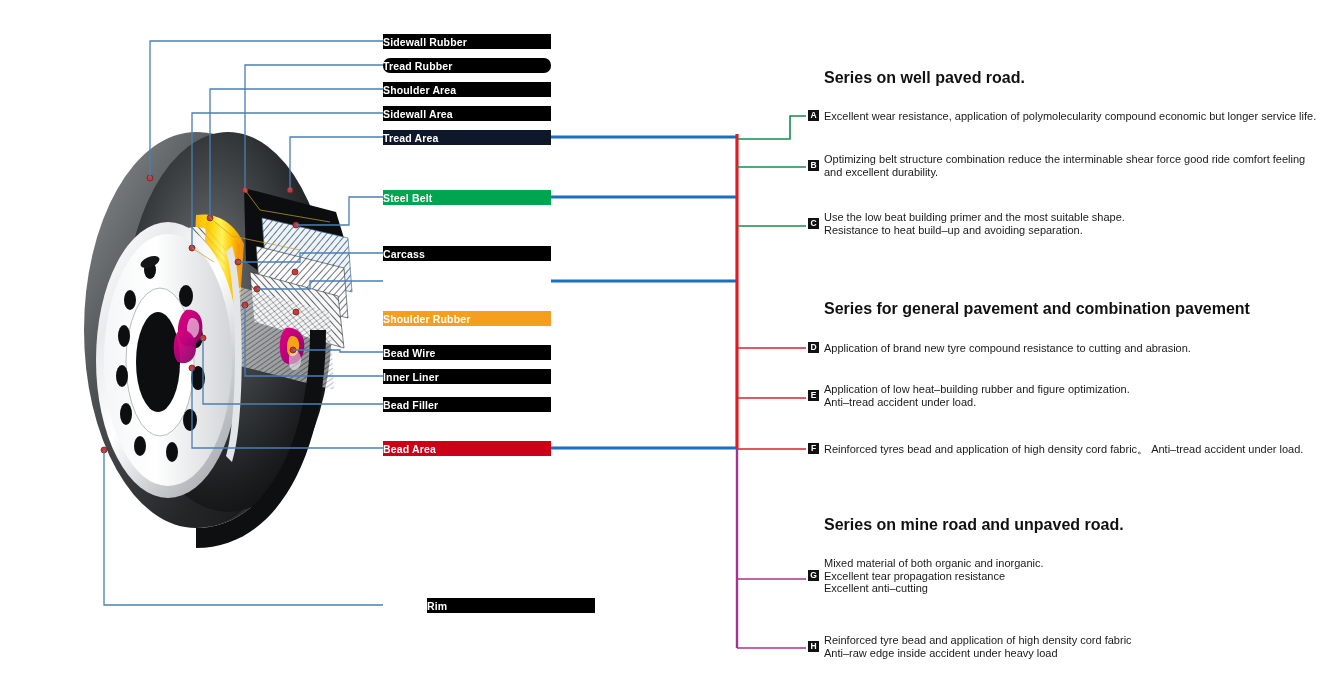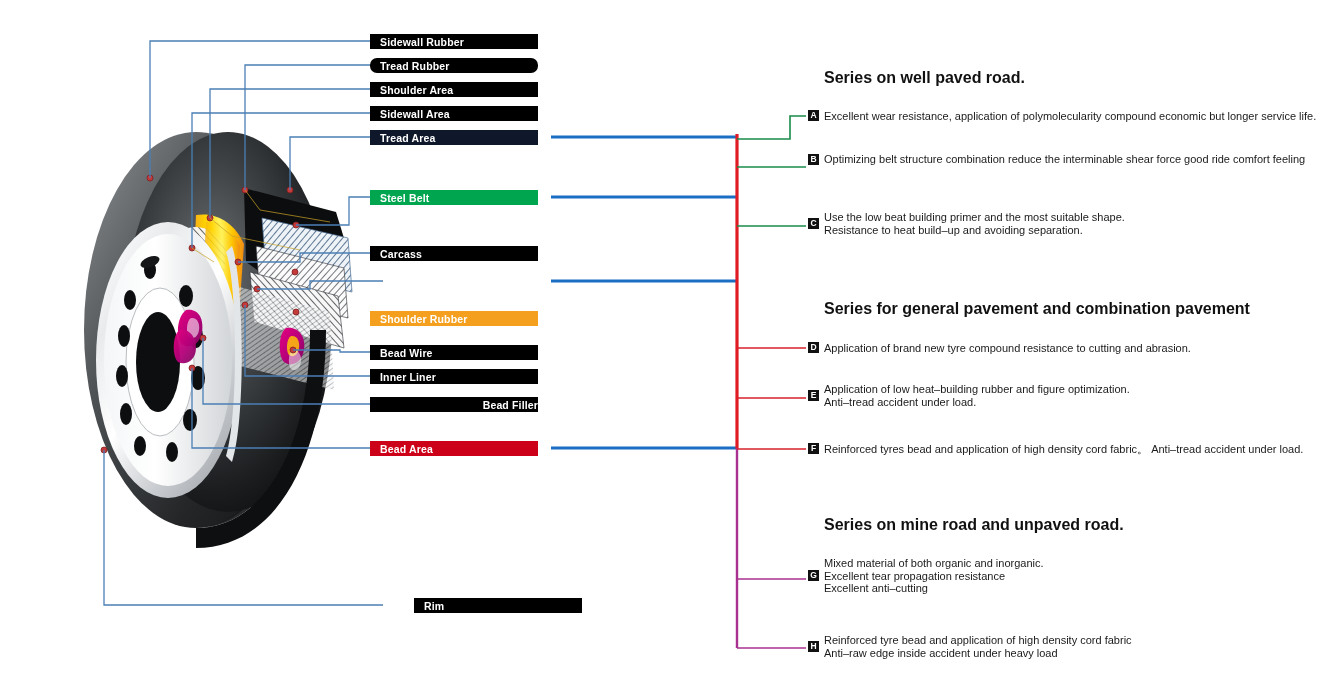--- a/index.html
+++ b/index.html
@@ -23,24 +23,24 @@
     position: absolute; left: 0; top: 0;
     width: 1323px; height: 690px;
     pointer-events: none;
   }
 
   
   .bar {
     position: absolute;
     height: 15px;
     width: 168px;
-    left: 370px;
+    left: 383px;
     display: flex;
     align-items: center;
-    padding-left: 10px;
+    padding-left: 0;
     font-size: 10.5px;
     font-weight: bold;
     letter-spacing: .15px;
     color: #ffffff;
     white-space: nowrap;
   }
 
   
   .series-head {
     position: absolute;
@@ -356,21 +356,21 @@
       </div>
       <div class="bar" style="top: 273px; background: rgb(244, 160, 30); margin-top: 38px;">
         <span>Shoulder Rubber</span>
       </div>
       <div class="bar" style="top: 345px; background: rgb(0, 0, 0);">
         <span>Bead Wire</span>
       </div>
       <div class="bar" style="top: 369px; background: rgb(0, 0, 0);">
         <span>Inner Liner</span>
       </div>
-      <div class="bar" style="top: 397px; background: rgb(0, 0, 0); justify-content: flex-end;">
+      <div class="bar" style="top: 397px; background: rgb(0, 0, 0);">
         <span>Bead Filler</span>
       </div>
       <div class="bar" style="top: 441px; background: rgb(204, 0, 24);">
         <span>Bead Area</span>
       </div>
       <div class="bar" style="top: 598px; background: rgb(0, 0, 0); margin-left: 44px;">
         <span>Rim</span>
       </div>
     </div>
 
@@ -379,20 +379,21 @@
       <div class="item" style="top: 109.7px;">
         <div class="badge">A</div>
         <div class="itext">
           <div>Excellent wear resistance, application of polymolecularity compound economic but longer service life.</div>
         </div>
       </div>
       <div class="item" style="top: 153.4px;">
         <div class="badge">B</div>
         <div class="itext">
           <div>Optimizing belt structure combination reduce the interminable shear force good ride comfort feeling</div>
+          <div>and excellent durability.</div>
         </div>
       </div>
       <div class="item" style="top: 211.4px;">
         <div class="badge">C</div>
         <div class="itext">
           <div>Use the low beat building primer and the most suitable shape.</div>
           <div>Resistance to heat build–up and avoiding separation.</div>
         </div>
       </div>
       <div class="series-head" style="top: 300px;">Series for general pavement and combination pavement</div>

